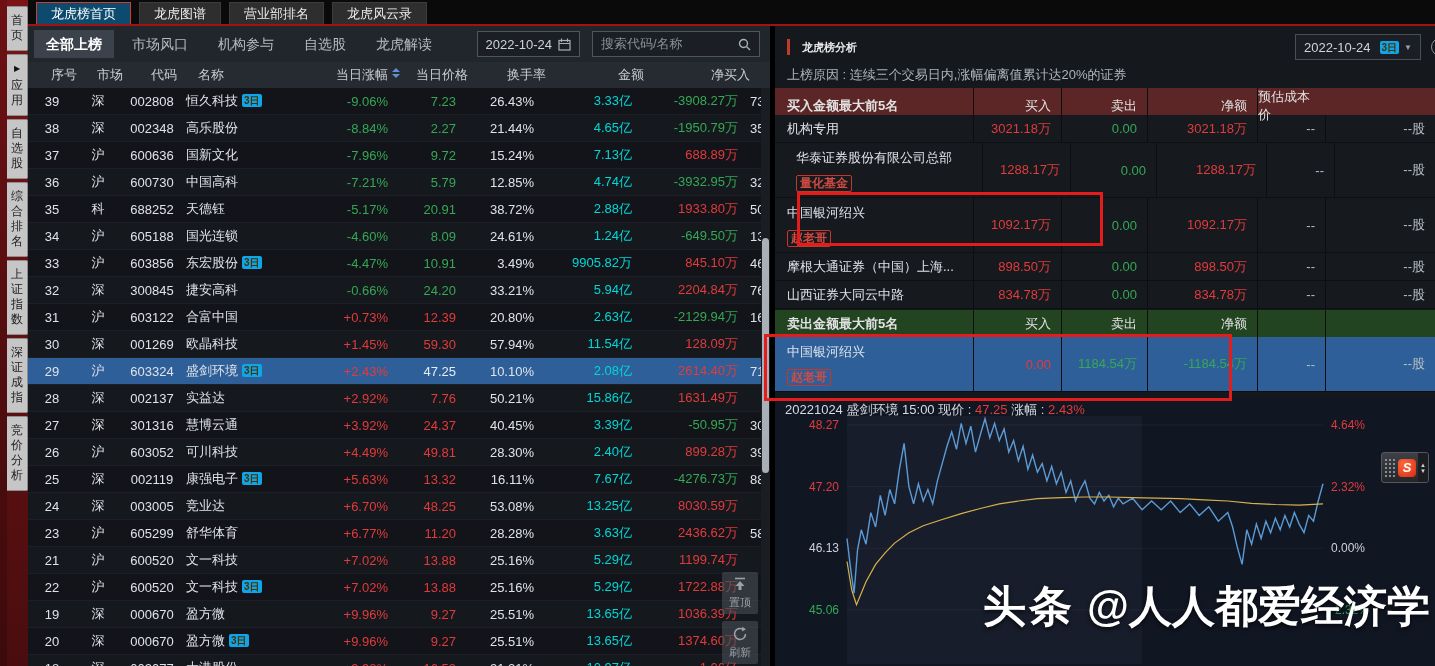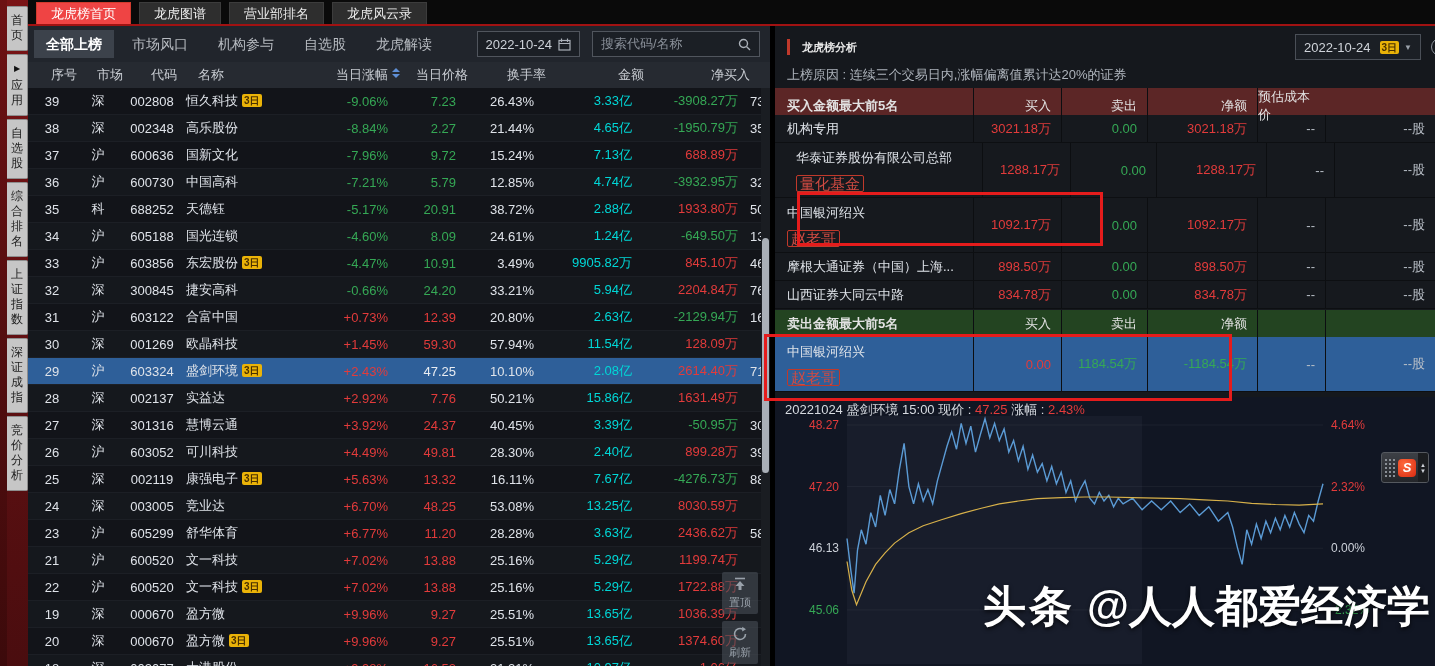--- a/index.html
+++ b/index.html
@@ -11,21 +11,21 @@
   .side-tabs{position:absolute;left:7px;top:6px;width:21px;}
   .stab{background:#c6c6c6;color:#1d1d1d;font-size:12px;line-height:15px;text-align:center;
     padding:6px 0 7px;margin-bottom:3px;border:1px solid #8e8e8e;border-left:none;border-radius:0 2px 2px 0;}
   .stab span{display:block;}
   .stab-arrow{font-size:8px;color:#111;display:block;margin-bottom:2px;}
   
   .top-tabs{position:absolute;left:28px;top:0;right:0;height:24px;background:#0a0a0a;
     border-bottom:2px solid #a11212;display:flex;align-items:flex-end;}
   .ttab{height:21px;line-height:21px;padding:0 14px;margin-left:8px;font-size:13px;color:#ececec;
     background:#2e2e2e;border:1px solid #3c3c3c;border-bottom:none;}
-  .ttab.active{background:#ef4444;border-color:#d23b2e;color:#fff;}
+  .ttab.active{background:#0c4a6e;border-color:#d23b2e;color:#fff;}
   
   .panels{position:absolute;left:28px;top:26px;right:0;bottom:0;background:#000;}
   .left-panel{position:absolute;left:0;top:0;width:742px;bottom:0;background:#101318;overflow:hidden;}
   .right-panel{position:absolute;left:747px;top:0;width:688px;bottom:0;background:#15181d;overflow:hidden;}
   
   .toolbar{position:absolute;left:0;top:0;right:0;height:36px;background:#21252c;display:flex;align-items:center;}
   .subtab{font-size:14px;color:#b8bcc2;padding:0 12px;height:28px;line-height:28px;margin-left:6px;}
   .subtab.active{background:#3c424b;color:#fff;font-weight:bold;}
   .date-box,.search-box{height:24px;border:1px solid #50555d;background:#1b1f25;color:#cdd2d9;
     font-size:13px;display:flex;align-items:center;padding:0 8px;gap:6px;}
@@ -38,21 +38,21 @@
   .trow{height:26px;border-bottom:1px solid #1c1f25;font-size:13px;color:#dfe3e9;}
   .trow:nth-child(odd){background:#121419;}
   .trow:nth-child(even){background:#15181d;}
   .trow.sel{background:#2e5f99;}
   .c-c{text-align:center;}
   .c-r{text-align:right;padding-right:8px;}
   .c-name{text-align:left;padding-left:2px;white-space:nowrap;overflow:hidden;}
   .c-extra{overflow:hidden;white-space:nowrap;text-align:left;padding-left:4px;color:#dfe3e9;}
   .up{color:#e23b3b;} .dn{color:#35a855;} .cy{color:#00d7d7;}
   .trow.sel .c-price{color:#e8ecf2;}
-  .b3{background:#eab308;color:#4a3000;font-size:10px;font-weight:bold;padding:0 2px;border-radius:2px;margin-left:4px;display:inline-block;line-height:13px;vertical-align:1px;}
+  .b3{background:#0ea5e9;color:#4a3000;font-size:10px;font-weight:bold;padding:0 2px;border-radius:2px;margin-left:4px;display:inline-block;line-height:13px;vertical-align:1px;}
   .sorticon{display:inline-block;margin-left:4px;vertical-align:1px;}
   .sorticon i{display:block;width:0;height:0;border-left:4px solid transparent;border-right:4px solid transparent;}
   .sorticon .u{border-bottom:4px solid #5f8fd6;margin-bottom:2px;}
   .sorticon .d{border-top:4px solid #5f8fd6;}
   
   .lscroll{position:absolute;right:0;top:62px;bottom:0;width:9px;background:#1a1d22;}
   .lthumb{position:absolute;left:1px;right:1px;top:150px;height:235px;background:#a9afb7;border-radius:4px;}
   .fab-stack{position:absolute;right:12px;top:546px;width:36px;}
   .fab{background:rgba(72,78,86,.6);color:#99a1aa;border-radius:2px;margin-bottom:7px;
     display:flex;flex-direction:column;align-items:center;padding:5px 0 4px;font-size:11px;}
@@ -71,21 +71,21 @@
   .rrow>div{border-left:1px solid #0c0e11;display:flex;flex-direction:column;justify-content:center;}
   .rrow>div:first-child{border-left:none;}
   .rth{height:27px;font-size:13px;color:#e2e2e2;}
   .rth.buyhead{background:#5c2626;}
   .rth.sellhead{background:#234421;}
   .rth .h1{font-weight:bold;padding-left:12px;align-items:flex-start;}
   .rcell-r{align-items:flex-end;padding-right:10px;font-size:13px;}
   .rname{padding-left:12px;align-items:flex-start;font-size:13px;color:#dfe3e9;white-space:nowrap;}
   .rdata{background:#16191e;border-bottom:1px solid #0d0f12;}
   .rdata.hl{background:#2e5f99;}
-  .tag{border:1px solid #c0392b;color:#d14b42;font-size:15px;line-height:15px;padding:0 3px;border-radius:2px;margin-top:8px;display:inline-block;}
+  .tag{border:1px solid #c0392b;color:#d14b42;font-size:12px;line-height:15px;padding:0 3px;border-radius:2px;margin-top:8px;display:inline-block;font-weight:bold;}
   .muted{color:#b9bfc7;}
   
   .chart{position:absolute;left:0;right:0;top:371px;height:295px;background:#111623;}
   .chart-title{position:absolute;top:4px;left:10px;font-size:13px;color:#d6dae0;white-space:nowrap;}
   .chart svg{position:absolute;left:0;top:19px;}
   
   .anno{position:absolute;border:3px solid #e51c1c;z-index:40;}
   .anno1{left:797px;top:192px;width:300px;height:48px;}
   .anno2{left:764px;top:334px;width:462px;height:61px;}
   .watermark{position:absolute;left:845px;top:578px;width:585px;z-index:60;text-align:right;color:#fff;

